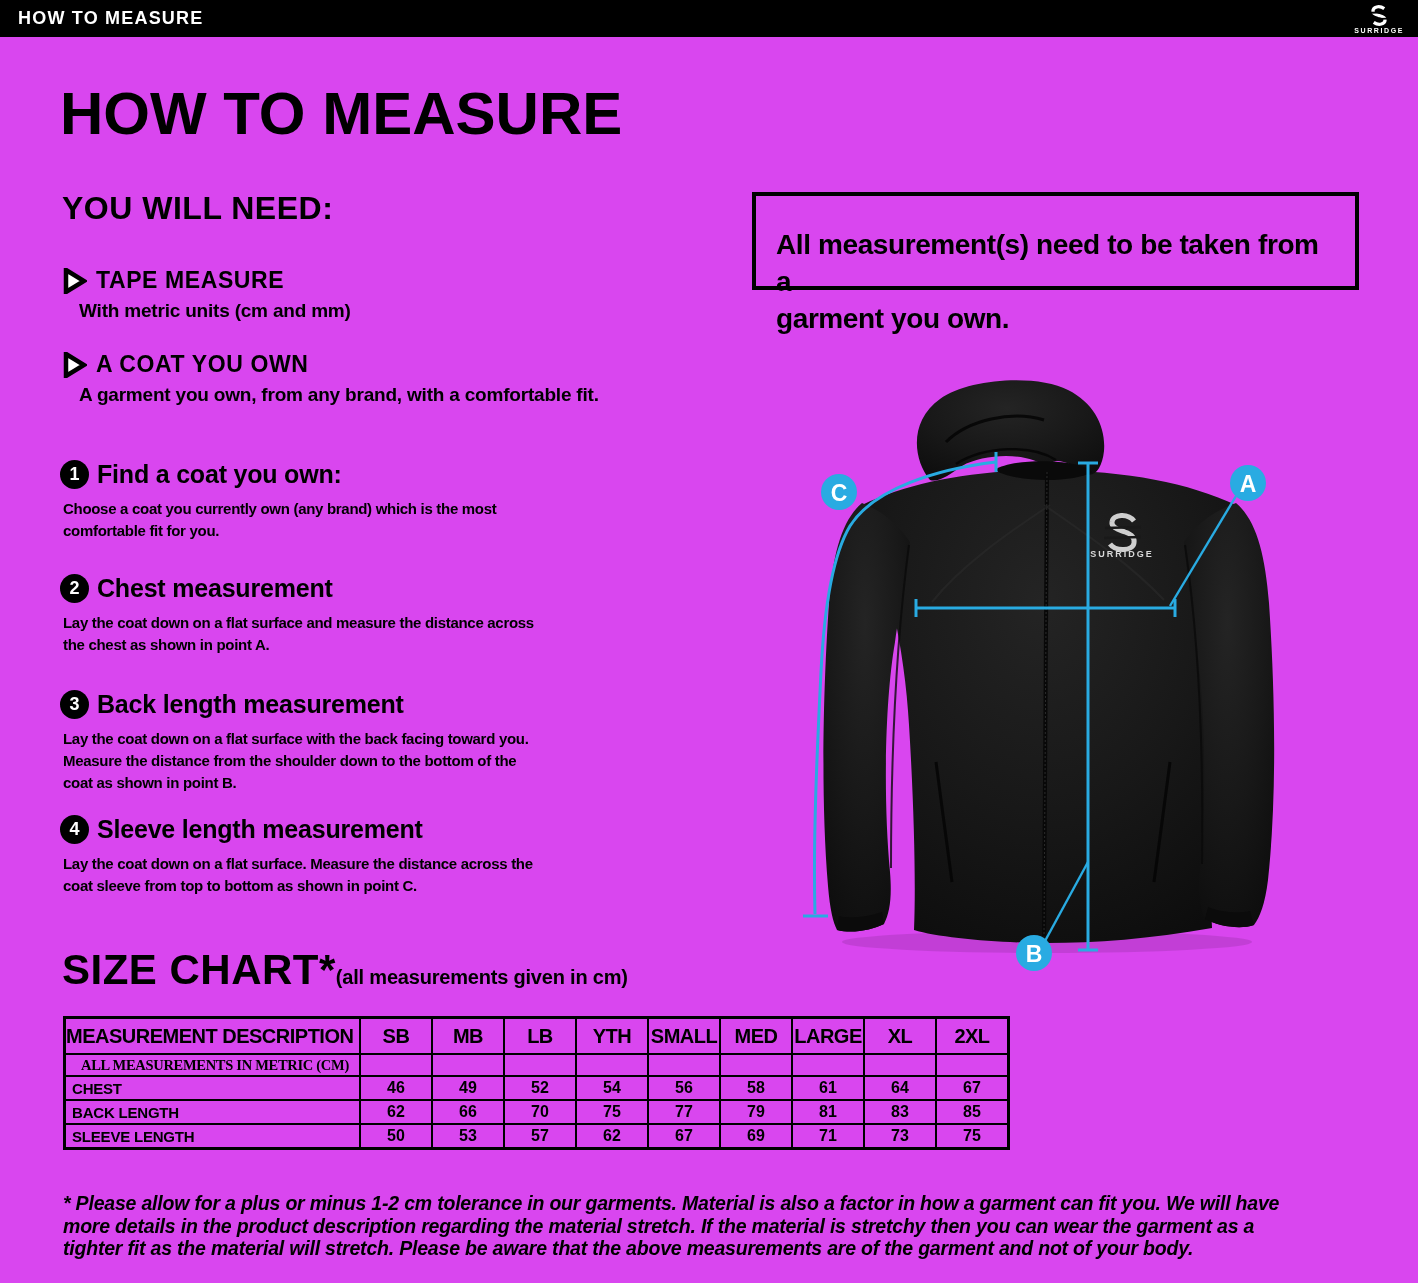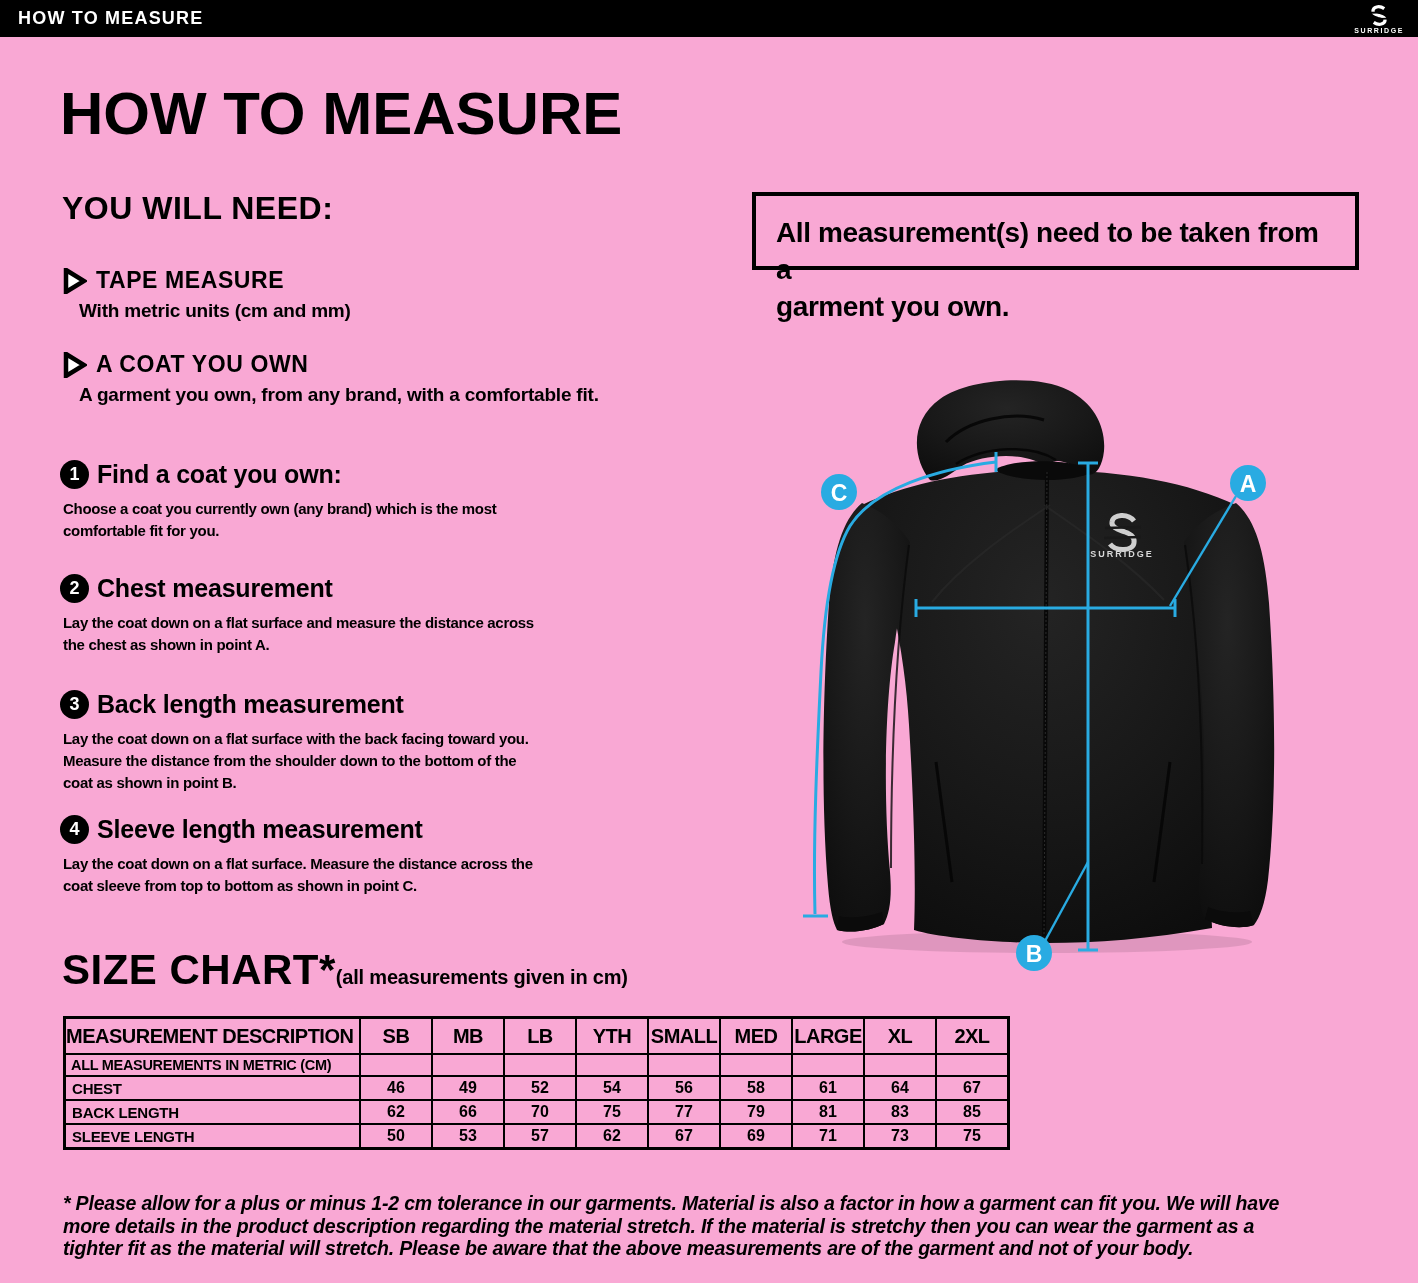--- a/index.html
+++ b/index.html
@@ -1,17 +1,17 @@
 <!DOCTYPE html>
 <html><head>
 <meta charset="utf-8">
 <style>
   html,body{margin:0;padding:0;background:#ffffff;}
   body{font-family:"Liberation Sans", sans-serif; color:#000;}
-  .canvas{position:relative;width:1418px;height:1283px;background:#f9a8d4;overflow:hidden;}
+  .canvas{position:relative;width:1418px;height:1283px;background:#d946ef;overflow:hidden;}
 
   
   .topbar{position:absolute;left:0;top:0;width:100%;height:37px;background:#000;
           display:flex;align-items:center;justify-content:space-between;box-sizing:border-box;
           padding:0 14px 0 18px;}
   .topbar-title{color:#fff;font-size:18px;font-weight:bold;letter-spacing:1.2px;}
   .topbar-logo{display:flex;flex-direction:column;align-items:center;line-height:1;margin-top:2px;}
   .topbar-logo .brand-text{color:#fff;font-size:7px;font-weight:bold;letter-spacing:1.6px;margin-top:1px;}
 
   
@@ -27,36 +27,36 @@
   .step{position:absolute;left:60px;width:700px;}
   .step .head{display:flex;align-items:center;}
   .badge{width:29px;height:29px;border-radius:50%;background:#000;color:#fff;
          display:flex;align-items:center;justify-content:center;
          font-size:18px;font-weight:bold;flex:0 0 auto;}
   .step .t{font-size:25px;font-weight:bold;margin-left:8px;letter-spacing:-.2px;}
   .step .body{margin-top:9px;margin-left:3px;font-size:15px;font-weight:bold;
               letter-spacing:-.3px;line-height:22px;}
 
   
-  .note-box{position:absolute;left:752px;top:192px;width:607px;height:78px;
-            border:4px solid #000;box-sizing:border-box;padding:18px 20px 0 20px;}
+  .note-box{position:absolute;left:752px;top:192px;width:607px;height:98px;
+            border:4px solid #000;box-sizing:border-box;padding:30px 20px 0 20px;}
   .note-box .line{font-size:28px;font-weight:bold;letter-spacing:-.4px;line-height:37px;}
 
   
   .sc-heading{position:absolute;left:62px;top:946px;display:flex;align-items:baseline;}
   .sc-heading .big{font-size:42px;font-weight:bold;letter-spacing:.5px;}
   .sc-heading .small{font-size:20px;font-weight:bold;letter-spacing:-.2px;}
 
   table.size{position:absolute;left:63px;top:1016px;border-collapse:collapse;table-layout:fixed;
              border:3px solid #000;}
   table.size td,table.size th{border:2px solid #000;padding:0;overflow:hidden;white-space:nowrap;}
   table.size th{height:34px;font-size:20px;letter-spacing:-.5px;}
   th.desc{width:293px;text-align:left;padding-left:6px;}
   th.size-col{width:70px;text-align:center;}
-  tr.unit-row td{height:20px;font-size:14.5px;font-weight:bold;text-align:left;padding-left:5px;letter-spacing:-.3px;}
+  tr.unit-row td{height:20px;font-size:14.5px;font-weight:bold;text-align:center;padding-left:5px;letter-spacing:-.3px;font-family:Liberation Serif, serif;}
   tr.data-row td{height:22px;font-size:16px;font-weight:bold;}
   tr.data-row td.lbl{text-align:left;padding-left:6px;font-size:15px;letter-spacing:-.2px;}
   tr.data-row td.val{text-align:center;font-weight:bold;}
 
   .disclaimer{position:absolute;left:63px;top:1192px;font-size:19.5px;font-weight:bold;
               font-style:italic;letter-spacing:-.2px;line-height:22.5px;}
 
   .jacket-wrap{position:absolute;left:760px;top:370px;width:620px;height:660px;}
 </style>
 </head>

